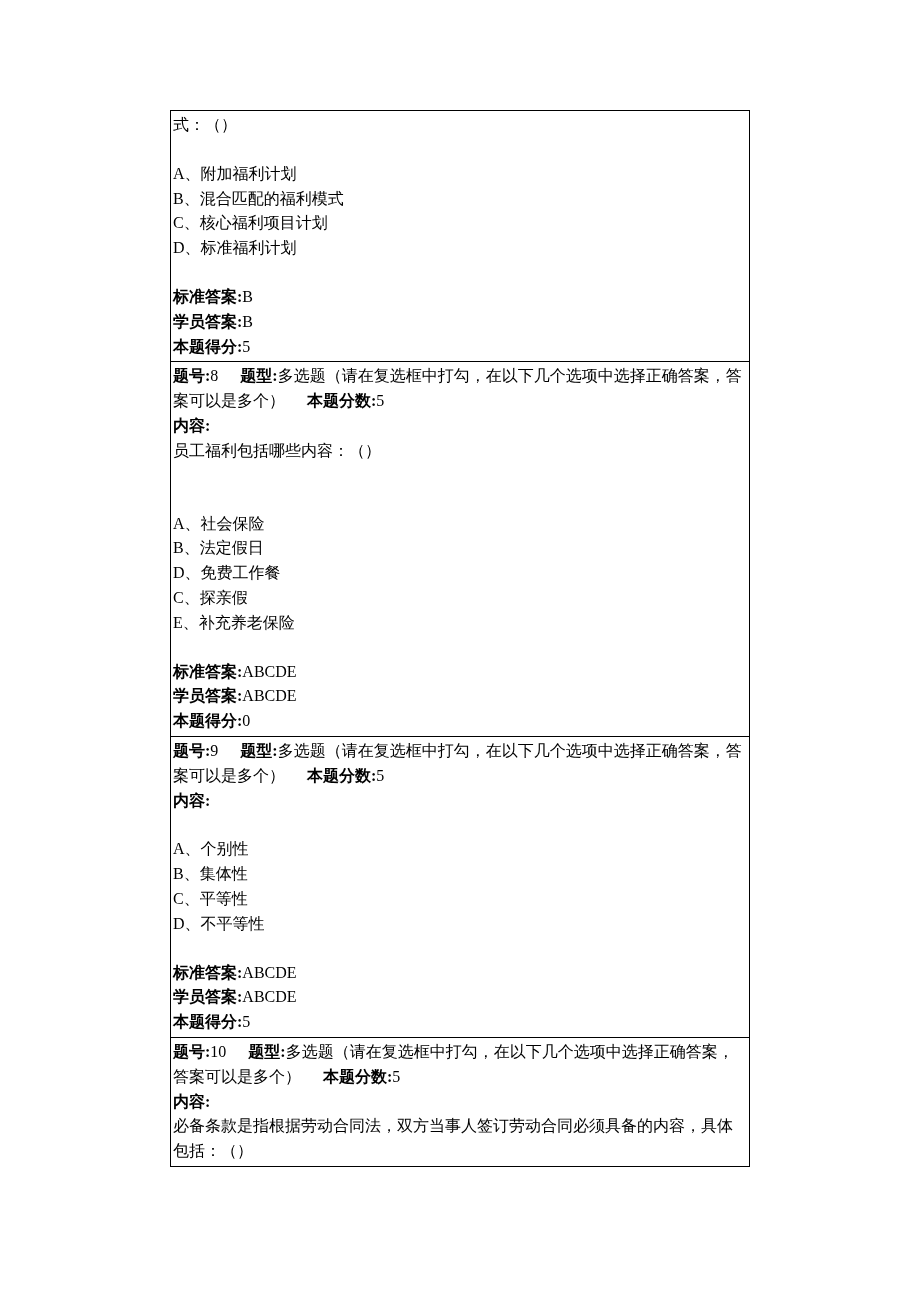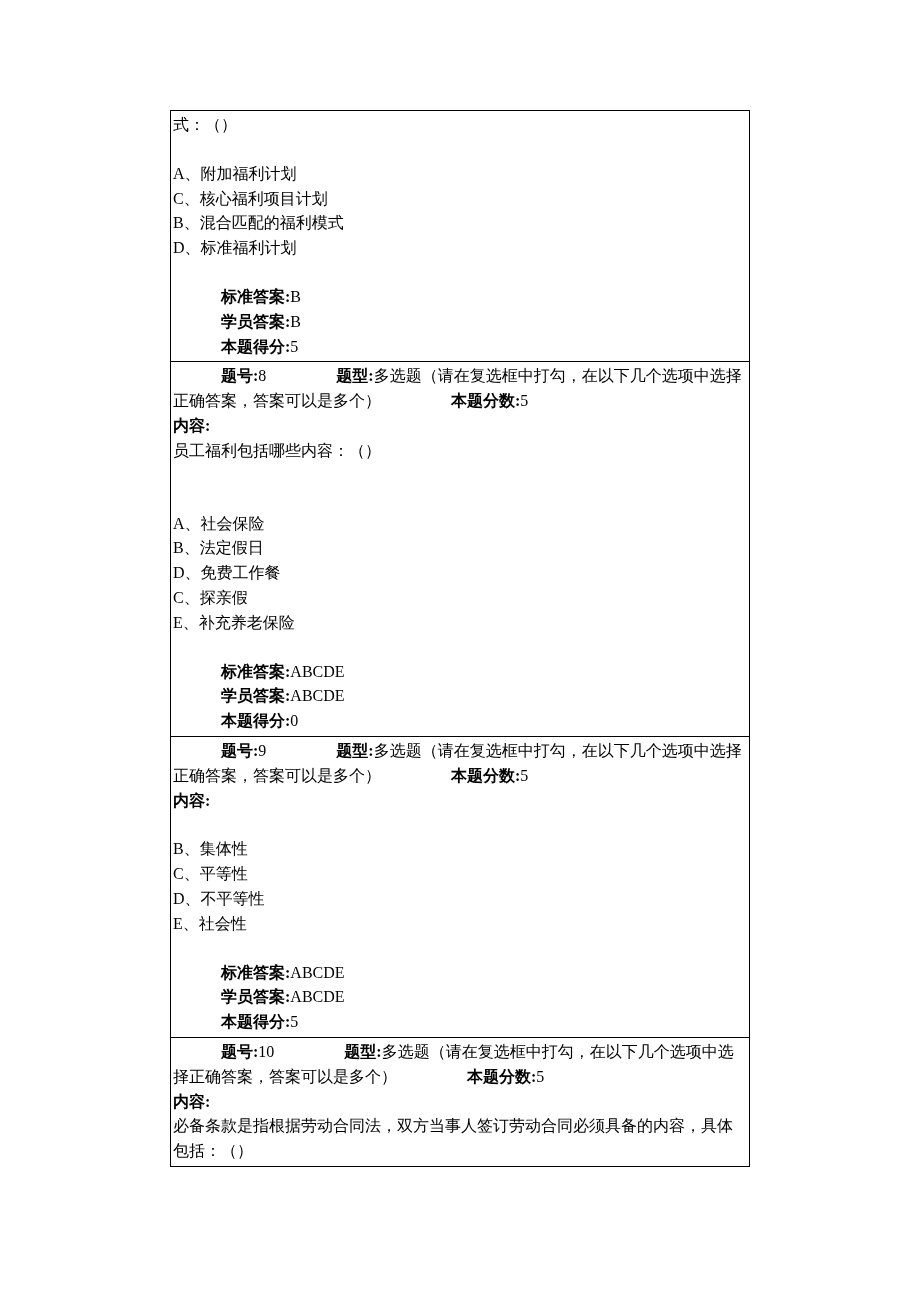--- a/index.html
+++ b/index.html
@@ -21,38 +21,38 @@
     border-left: 1px solid #000;
     border-right: 1px solid #000;
   }
   .cell {
     border-bottom: 1px solid #000;
     padding: 2px 4px 2px 2px;
   }
   .cell.first {
     border-top: 1px solid #000;
   }
-  .bold { font-weight: 700; margin-left: 48px; }
+  .bold { font-weight: 700; }
   .line { margin: 0; }
   .spacer { height: 24px; }
   .hdr-row { }
   .hdr-gap { display:inline-block; width: 22px; }
 </style>
 </head>
 <body>
 
 <div class="page">
   <div class="outer">
 
     <div class="cell first">
       <p class="line">式：（）</p>
       <div class="spacer"></div>
       <p class="line">A、附加福利计划</p>
+      <p class="line">B、混合匹配的福利模式</p>
       <p class="line">C、核心福利项目计划</p>
-      <p class="line">B、混合匹配的福利模式</p>
       <p class="line">D、标准福利计划</p>
       <div class="spacer"></div>
       <p class="line"><span class="bold">标准答案:</span><span>B</span></p>
       <p class="line"><span class="bold">学员答案:</span><span>B</span></p>
       <p class="line"><span class="bold">本题得分:</span><span>5</span></p>
     </div>
 
     <div class="cell">
       <p class="line hdr-row">
         <span class="bold">题号:</span><span>8</span><span class="hdr-gap"></span><span class="bold">题型:</span><span>多选题（请在复选框中打勾，在以下几个选项中选择正确答案，答案可以是多个）</span><span class="hdr-gap"></span><span class="bold">本题分数:</span><span>5</span>
@@ -71,24 +71,24 @@
       <p class="line"><span class="bold">学员答案:</span><span>ABCDE</span></p>
       <p class="line"><span class="bold">本题得分:</span><span>0</span></p>
     </div>
 
     <div class="cell">
       <p class="line hdr-row">
         <span class="bold">题号:</span><span>9</span><span class="hdr-gap"></span><span class="bold">题型:</span><span>多选题（请在复选框中打勾，在以下几个选项中选择正确答案，答案可以是多个）</span><span class="hdr-gap"></span><span class="bold">本题分数:</span><span>5</span>
       </p>
       <p class="line bold">内容:</p>
       <div class="spacer"></div>
+      <p class="line">A、个别性</p>
       <p class="line">B、集体性</p>
       <p class="line">C、平等性</p>
       <p class="line">D、不平等性</p>
-      <p class="line">E、社会性</p>
       <div class="spacer"></div>
       <p class="line"><span class="bold">标准答案:</span><span>ABCDE</span></p>
       <p class="line"><span class="bold">学员答案:</span><span>ABCDE</span></p>
       <p class="line"><span class="bold">本题得分:</span><span>5</span></p>
     </div>
 
     <div class="cell">
       <p class="line hdr-row">
         <span class="bold">题号:</span><span>10</span><span class="hdr-gap"></span><span class="bold">题型:</span><span>多选题（请在复选框中打勾，在以下几个选项中选择正确答案，答案可以是多个）</span><span class="hdr-gap"></span><span class="bold">本题分数:</span><span>5</span>
       </p>

